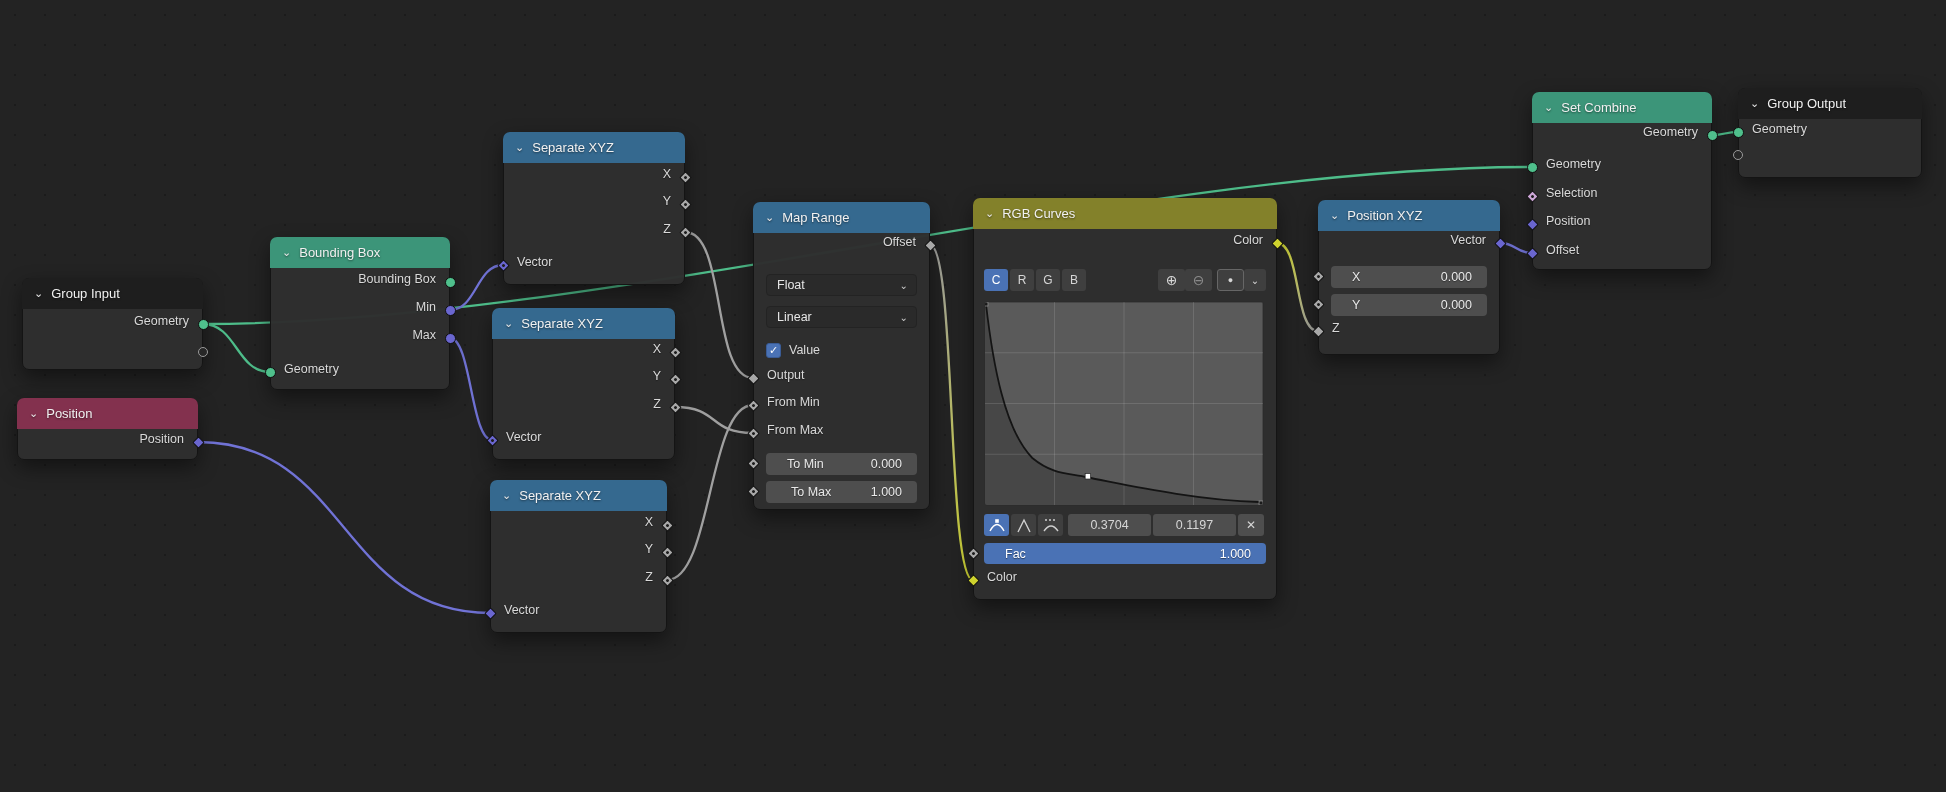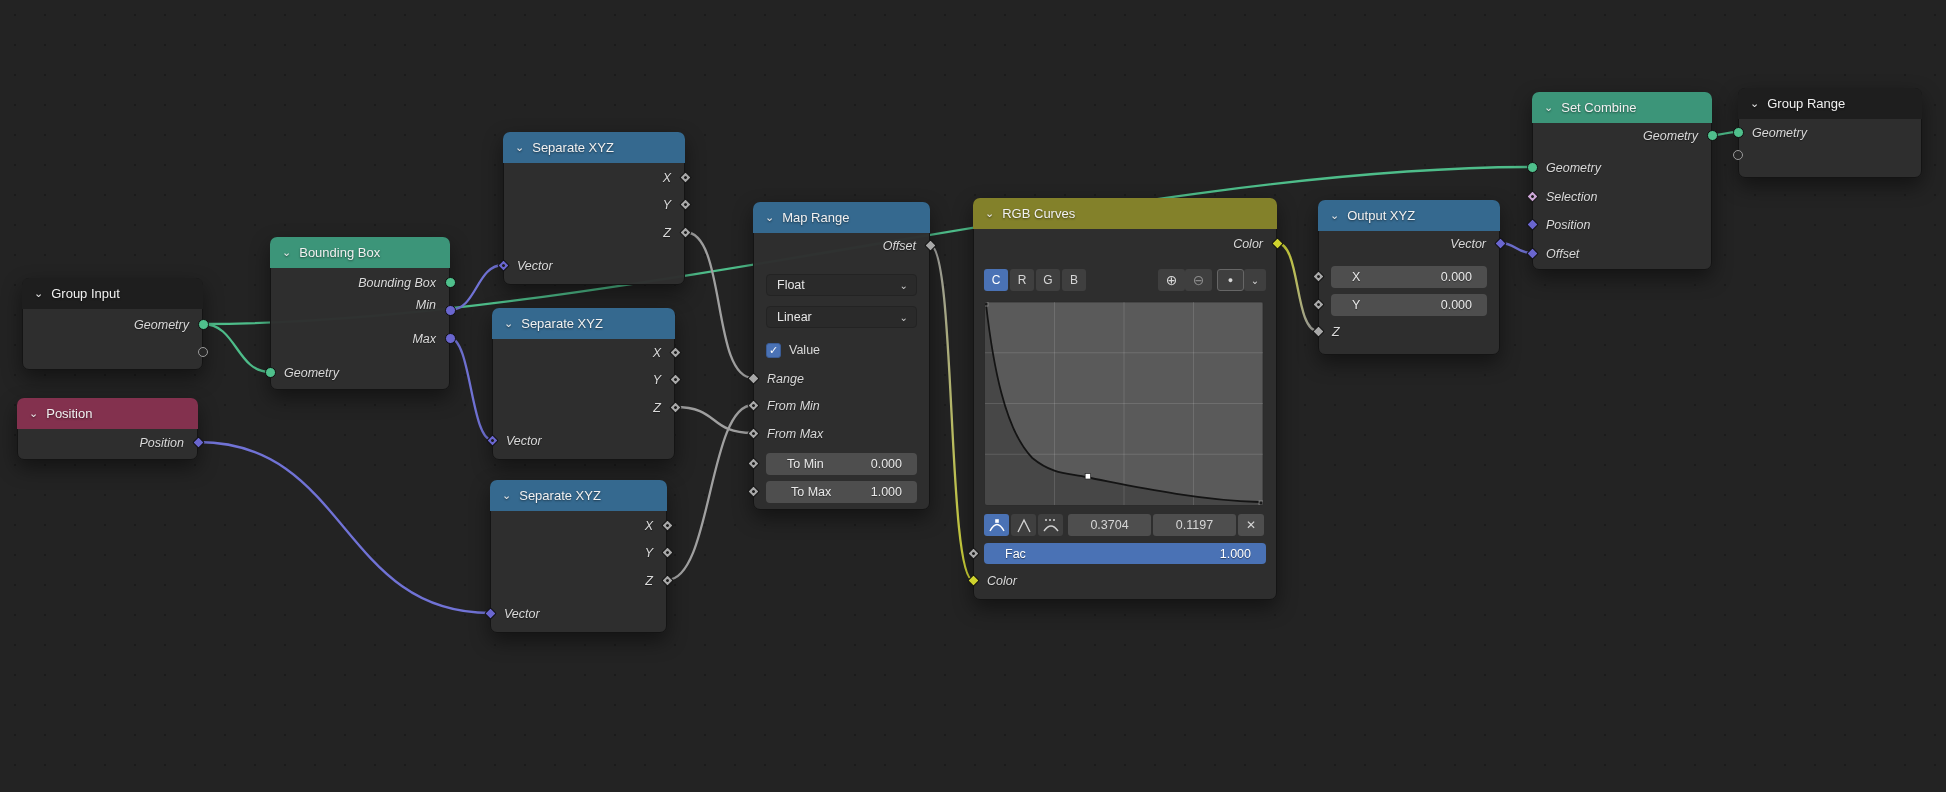--- a/index.html
+++ b/index.html
@@ -19,22 +19,22 @@
     box-shadow:0 8px 20px rgba(0,0,0,.45);
   }
   .node-header{
     position:absolute;left:-1px;top:-1px;right:-1px;height:31px;
     border-radius:7px 7px 0 0;display:flex;align-items:center;gap:8px;
     padding:0 12px;box-sizing:border-box;
     font-size:13px;color:#f1f1f1;text-shadow:0 1px 2px rgba(0,0,0,.5);
   }
   .chev{font-size:11px;line-height:10px;color:#e8e8e8;transform:translateY(-1px);}
   .nrow{
-    position:absolute;left:0;right:0;height:22px;display:flex;align-items:center;
-    font-size:12.5px;color:#d9d9d9;text-shadow:0 1px 1px rgba(0,0,0,.4);font-style:italic;
+    position:absolute;left:0;right:0;height:22px;display:flex;align-items:flex-start;
+    font-size:12.5px;color:#d9d9d9;text-shadow:0 1px 1px rgba(0,0,0,.4);
   }
   .nrow.out{justify-content:flex-end;padding-right:13px;}
   .nrow.in{padding-left:13px;}
   .widget{position:absolute;left:12px;right:12px;height:22px;box-sizing:border-box;}
   .field{
     display:flex;align-items:center;justify-content:space-between;
     background:#4e4e4e;border-radius:4px;padding:0 15px 0 21px;
     font-size:12.5px;color:#e9e9e9;text-shadow:0 1px 1px rgba(0,0,0,.4);
   }
   .dropdown{
@@ -120,21 +120,21 @@
     </div>
     <div class="node" style="left: 270px; top: 237px; width: 180px; height: 153px;">
       <div class="node-header" style="background: rgb(60, 149, 121);">
         <span class="chev">⌄</span>
         <span class="title">Bounding Box</span>
       </div>
       <div class="nrow out" style="top: 34px;">
         <span>Bounding Box</span>
       </div>
       <span class="sock circle" style="background: rgb(79, 192, 140); left: 173.5px; top: 38.5px;"></span>
-      <div class="nrow out" style="top: 56px;">
+      <div class="nrow out" style="top: 62px;">
         <span>Min</span>
       </div>
       <span class="sock circle" style="background: rgb(106, 102, 207); left: 173.5px; top: 66.5px;"></span>
       <div class="nrow out" style="top: 90px;">
         <span>Max</span>
       </div>
       <span class="sock circle" style="background: rgb(106, 102, 207); left: 173.5px; top: 94.5px;"></span>
       <div class="nrow in" style="top: 124px;">
         <span>Geometry</span>
       </div>
@@ -245,21 +245,21 @@
         <span>Linear</span>
         <span class="dd-chev">⌄</span>
       </div>
       <div class="widget checkrow" style="top: 136px; left: 12px;">
         <span class="checkbox">
           <span>✓</span>
         </span>
         <span>Value</span>
       </div>
       <div class="nrow in" style="top: 165px;">
-        <span>Range</span>
+        <span>Output</span>
       </div>
       <span class="sock diamond" style="background: rgb(168, 168, 168); left: -5.5px; top: 170.5px;"></span>
       <div class="nrow in" style="top: 192px;">
         <span>From Min</span>
       </div>
       <span class="sock diamond" style="background: rgb(168, 168, 168); left: -5.5px; top: 197.5px;">
         <span class="dot"></span>
       </span>
       <div class="nrow in" style="top: 220px;">
         <span>From Max</span>
@@ -346,21 +346,21 @@
         <span class="dot"></span>
       </span>
       <div class="nrow in" style="top: 371px;">
         <span>Color</span>
       </div>
       <span class="sock diamond" style="background: rgb(207, 211, 46); left: -5.5px; top: 376.5px;"></span>
     </div>
     <div class="node" style="left: 1318px; top: 200px; width: 182px; height: 155px;">
       <div class="node-header" style="background: rgb(53, 105, 143);">
         <span class="chev">⌄</span>
-        <span class="title">Output XYZ</span>
+        <span class="title">Position XYZ</span>
       </div>
       <div class="nrow out" style="top: 32px;">
         <span>Vector</span>
       </div>
       <span class="sock diamond" style="background: rgb(106, 102, 207); left: 176.5px; top: 37.5px;"></span>
       <div class="widget field" style="top: 65px;">
         <span>X</span>
         <span>0.000</span>
       </div>
       <span class="sock diamond" style="background: rgb(168, 168, 168); left: -5.5px; top: 70.5px;">
@@ -402,21 +402,21 @@
       </div>
       <span class="sock diamond" style="background: rgb(106, 102, 207); left: -5.5px; top: 126.5px;"></span>
       <div class="nrow in" style="top: 150px;">
         <span>Offset</span>
       </div>
       <span class="sock diamond" style="background: rgb(106, 102, 207); left: -5.5px; top: 155.5px;"></span>
     </div>
     <div class="node" style="left: 1738px; top: 88px; width: 184px; height: 90px;">
       <div class="node-header" style="background: rgb(30, 30, 30);">
         <span class="chev">⌄</span>
-        <span class="title">Group Range</span>
+        <span class="title">Group Output</span>
       </div>
       <div class="nrow in" style="top: 33px;">
         <span>Geometry</span>
       </div>
       <span class="sock circle" style="background: rgb(79, 192, 140); left: -6.5px; top: 37.5px;"></span>
       <span class="sock ring" style="left: -6px; top: 61px;"></span>
     </div>
   </div>
 
 </body></html>

